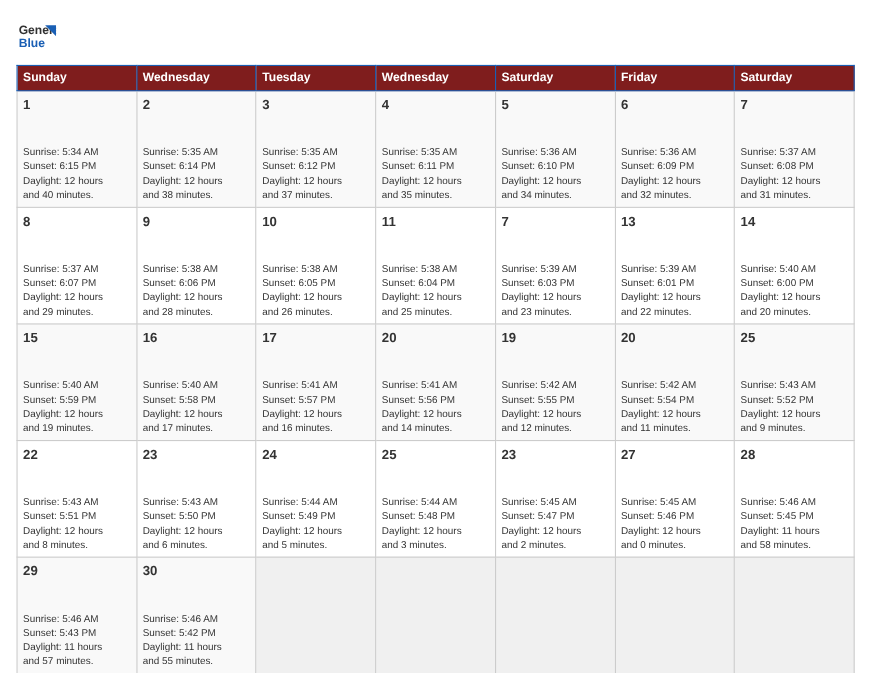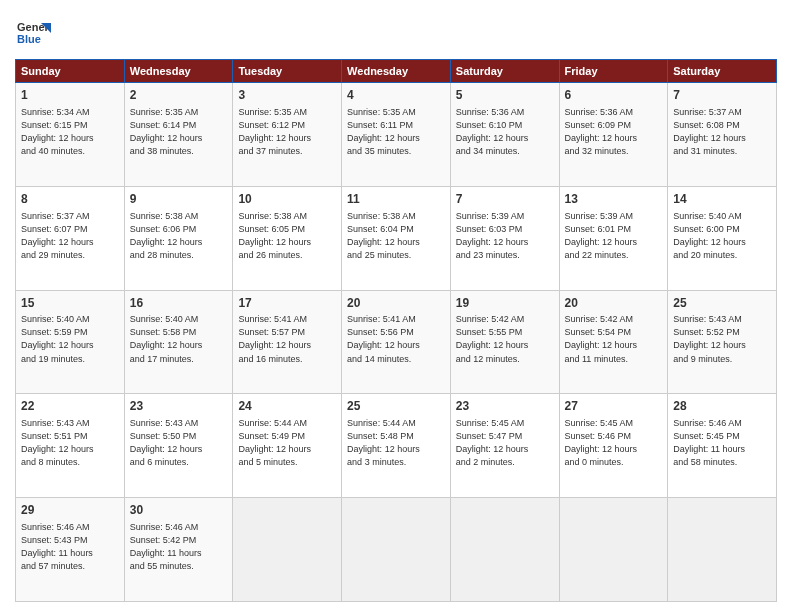--- a/index.html
+++ b/index.html
@@ -75,20 +75,21 @@
     .day-num {
       font-size: 12px;
       font-weight: bold;
       display: block;
       margin-bottom: 2px;
     }
     .day-info {
       font-size: 9px;
       color: #333;
       line-height: 1.45;
+      margin-top: 28px;
     }
     .empty-cell {
       background-color: #f0f0f0 !important;
     }
   </style>
 </head>
 <body>
 
 <div class="page">
   <div class="header">

